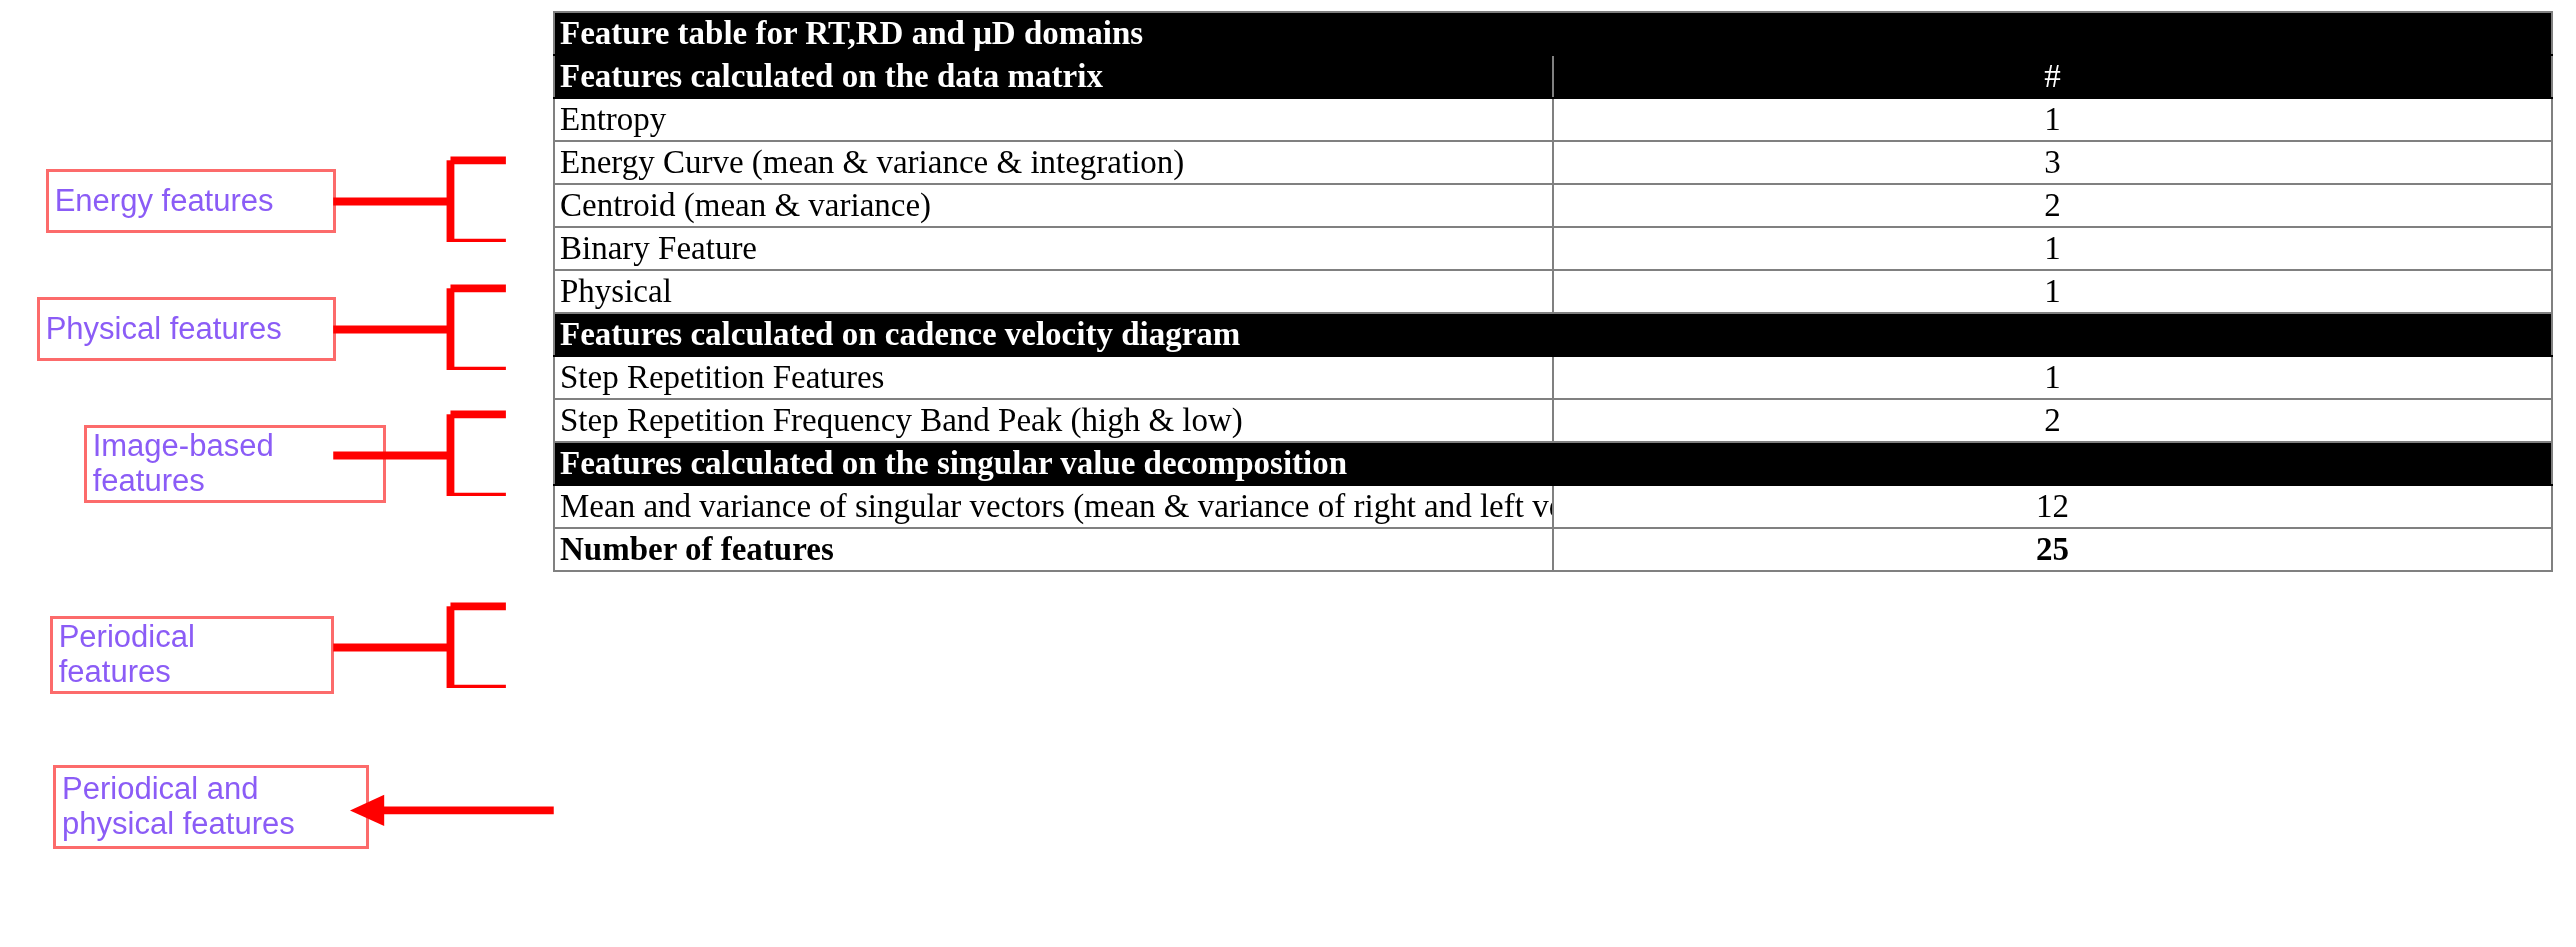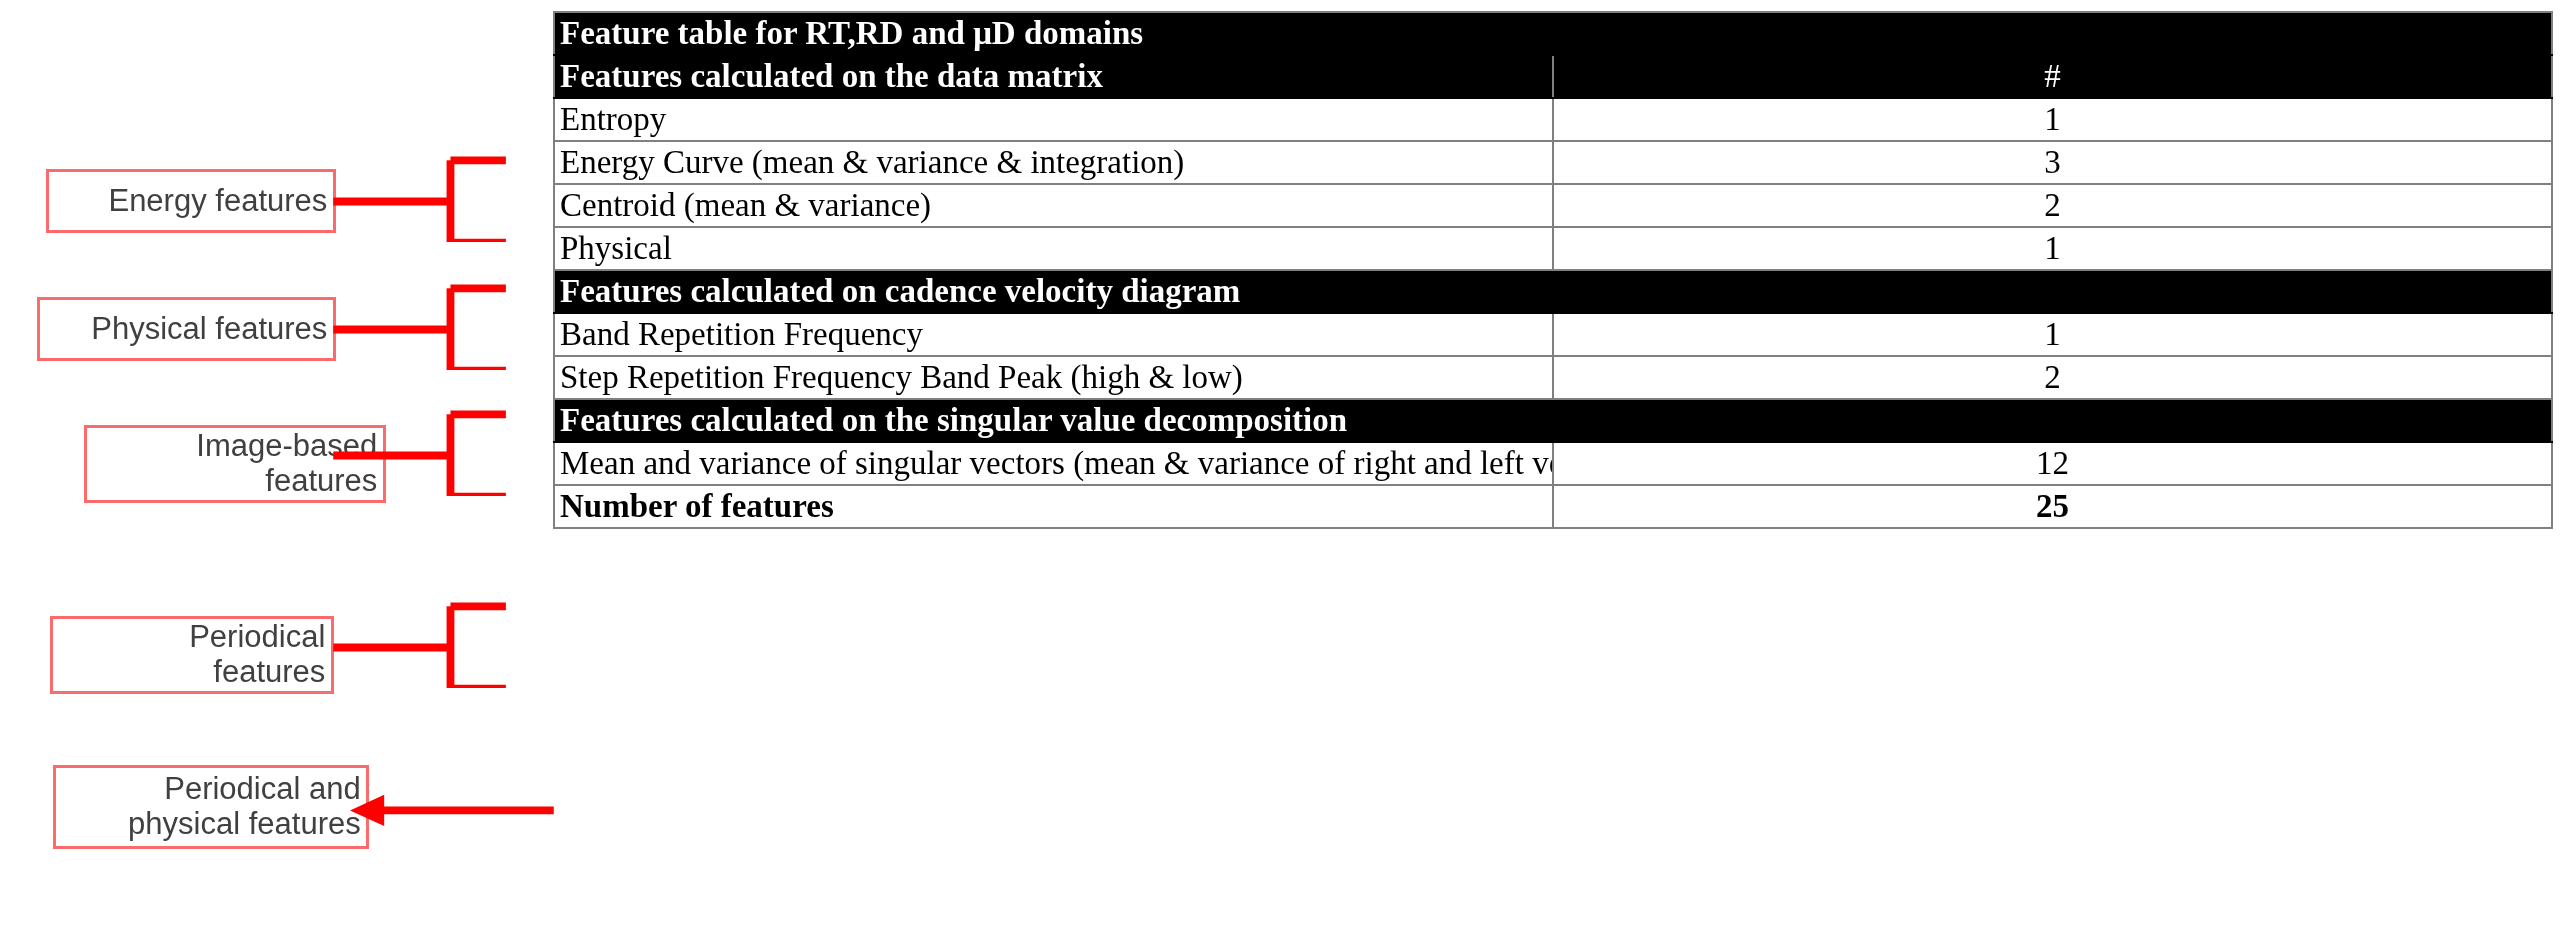--- a/index.html
+++ b/index.html
@@ -67,28 +67,28 @@
   tr.banner td.labelcell {
     font-weight: bold;
   }
 
   
   .annot-box {
     position: absolute;
     box-sizing: border-box;
     border: 3.6px solid #fc6b6b;
     background: #ffffff;
-    color: #404040;
+    color: #8b5cf6;
     font-family: "Liberation Sans", sans-serif;
     font-size: 31px;
     line-height: 1.12;
     display: flex;
     align-items: center;
     justify-content: center;
-    text-align: right;
+    text-align: left;
     padding: 1.4px 5.7px;
   }
   .annot-box span { display: block; width: 100%; }
 
   
   .conn {
     position: absolute;
     pointer-events: none;
   }
   .conn svg { display: block; }
@@ -115,29 +115,33 @@
       </tr>
       <tr>
         <td>Energy Curve (mean &amp; variance &amp; integration)</td>
         <td class="numcell">3</td>
       </tr>
       <tr>
         <td>Centroid (mean &amp; variance)</td>
         <td class="numcell">2</td>
       </tr>
       <tr>
+        <td>Binary Feature</td>
+        <td class="numcell">1</td>
+      </tr>
+      <tr>
         <td>Physical</td>
         <td class="numcell">1</td>
       </tr>
 
       <tr class="banner">
         <td colspan="2" class="labelcell">Features calculated on cadence velocity diagram</td>
       </tr>
       <tr>
-        <td>Band Repetition Frequency</td>
+        <td>Step Repetition Features</td>
         <td class="numcell">1</td>
       </tr>
       <tr>
         <td>Step Repetition Frequency Band Peak (high &amp; low)</td>
         <td class="numcell">2</td>
       </tr>
 
       <tr class="banner">
         <td colspan="2" class="labelcell">Features calculated on the singular value decomposition</td>
       </tr>

